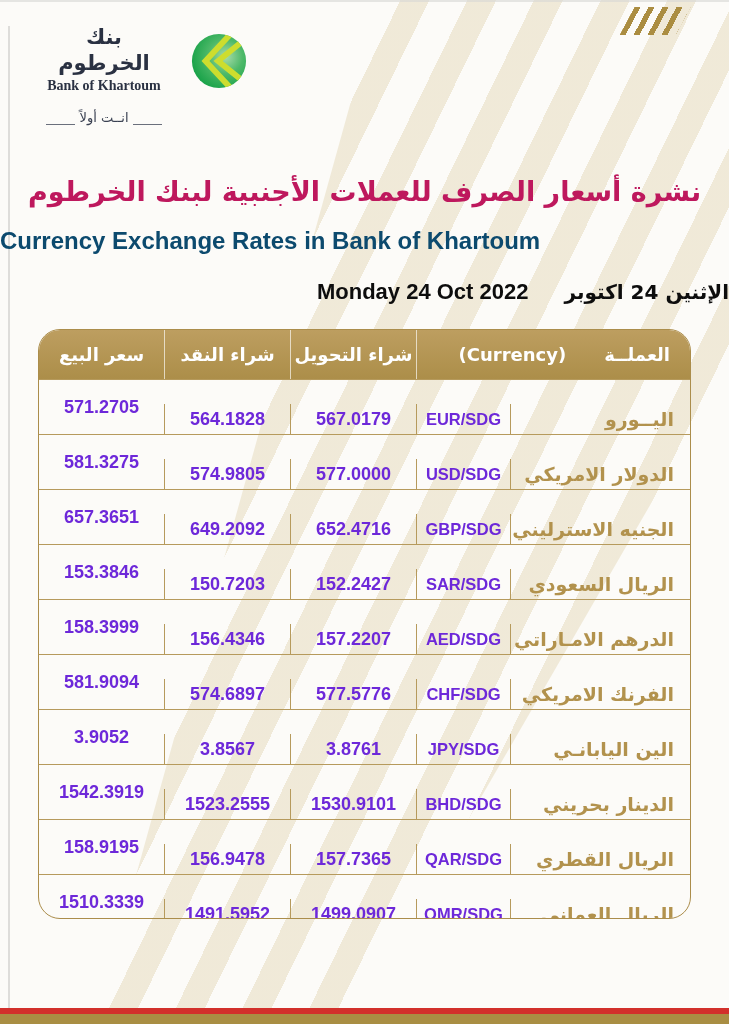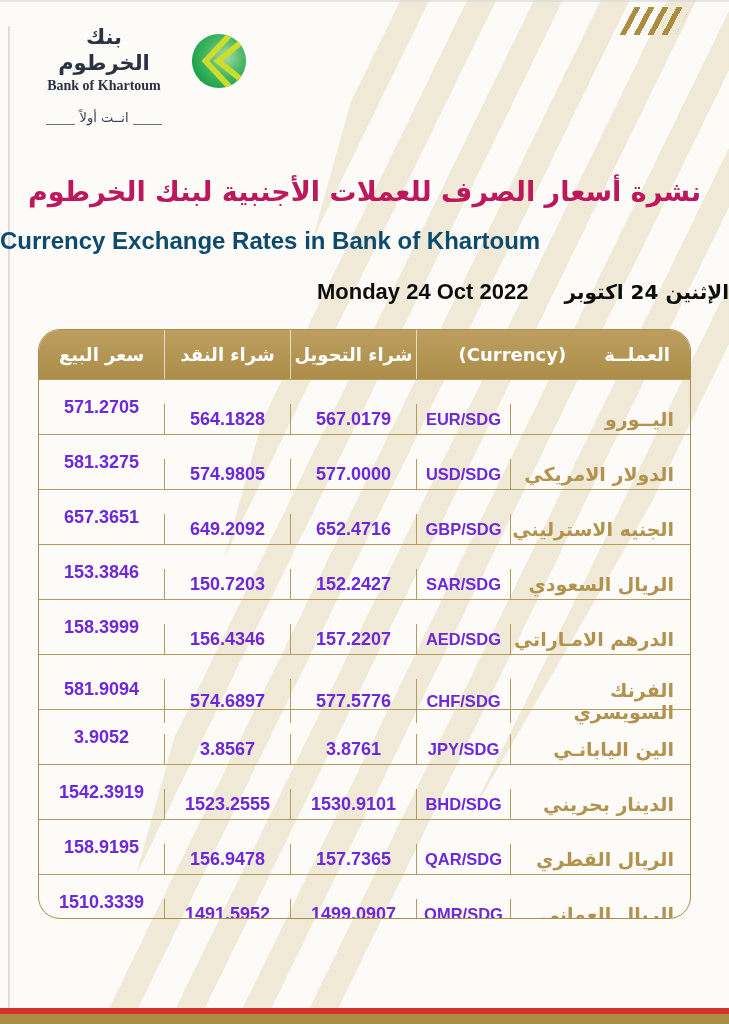--- a/index.html
+++ b/index.html
@@ -178,21 +178,21 @@
     <div class="td num">156.4346</div>
     <div class="td num">157.2207</div>
     <div class="td code">AED/SDG</div>
     <div class="td name-ar">الدرهم الامـاراتي</div>
   </div>
         <div class="trow">
     <div class="td num">581.9094</div>
     <div class="td num">574.6897</div>
     <div class="td num">577.5776</div>
     <div class="td code">CHF/SDG</div>
-    <div class="td name-ar">الفرنك السويسري</div>
+    <div class="td name-ar">الفرنك الامريكي</div>
   </div>
         <div class="trow">
     <div class="td num">3.9052</div>
     <div class="td num">3.8567</div>
     <div class="td num">3.8761</div>
     <div class="td code">JPY/SDG</div>
     <div class="td name-ar">الين اليابانـي</div>
   </div>
         <div class="trow">
     <div class="td num">1542.3919</div>

